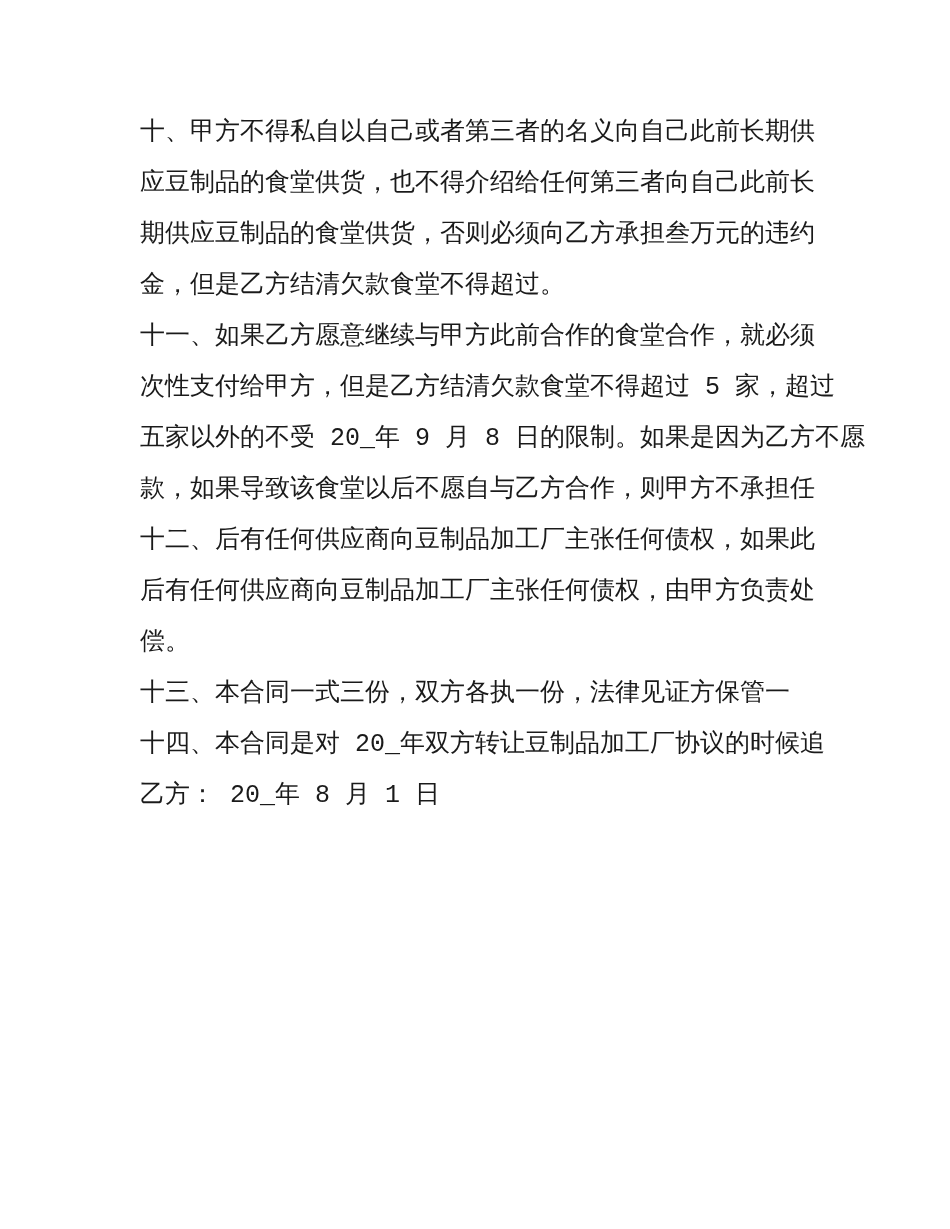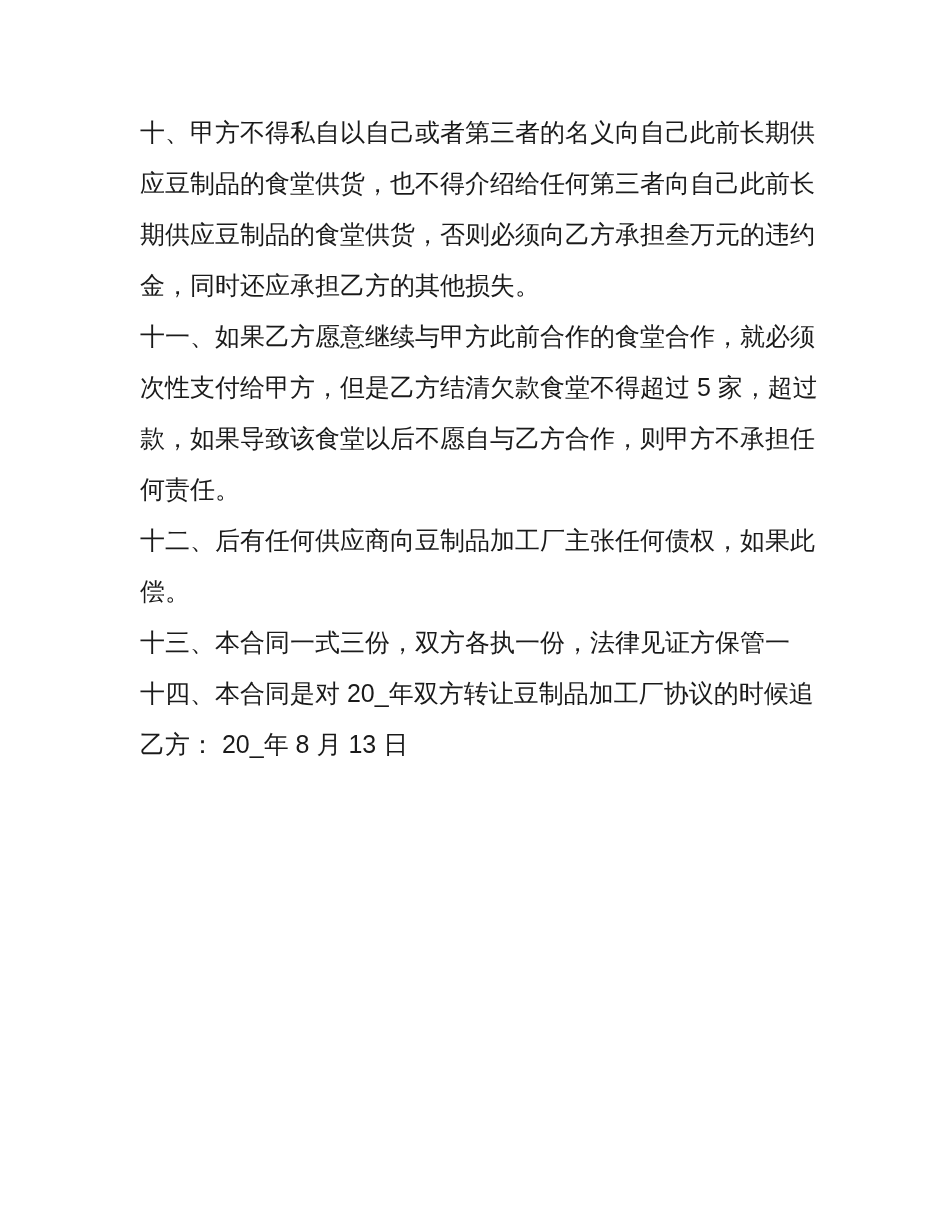--- a/index.html
+++ b/index.html
@@ -11,21 +11,21 @@
       width: 950px;
       height: 1229px;
       overflow: hidden;
       position: relative;
     }
     .page {
       position: absolute;
       left: 140px;
       top: 107px;
       width: 672px;
-      font-family: Liberation Sans, sans-serif;
+      font-family: Liberation Mono, monospace;
       font-size: 25px;
       color: #1a1a1a;
     }
     .line {
       height: 51px;
       line-height: 51px;
       white-space: nowrap;
       overflow: visible;
     }
     .line.justify {
@@ -35,36 +35,37 @@
   </style>
 </head>
 <body>
 
 <div class="page">
 
   <div>
     <div class="line justify">十、甲方不得私自以自己或者第三者的名义向自己此前长期供</div>
     <div class="line justify">应豆制品的食堂供货，也不得介绍给任何第三者向自己此前长</div>
     <div class="line justify">期供应豆制品的食堂供货，否则必须向乙方承担叁万元的违约</div>
-    <div class="line">金，同时还应承担乙方的其他损失。</div>
+    <div class="line">金，但是乙方结清欠款食堂不得超过。</div>
   </div>
 
   <div>
     <div class="line justify">十一、如果乙方愿意继续与甲方此前合作的食堂合作，就必须</div>
     <div class="line justify">次性支付给甲方，但是乙方结清欠款食堂不得超过 5 家，超过</div>
+    <div class="line justify">五家以外的不受 20_年 9 月 8 日的限制。如果是因为乙方不愿</div>
     <div class="line justify">款，如果导致该食堂以后不愿自与乙方合作，则甲方不承担任</div>
-    <div class="line">何责任。</div>
   </div>
 
   <div>
     <div class="line justify">十二、后有任何供应商向豆制品加工厂主张任何债权，如果此</div>
+    <div class="line justify">后有任何供应商向豆制品加工厂主张任何债权，由甲方负责处</div>
     <div class="line">偿。</div>
   </div>
 
   <div>
     <div class="line">十三、本合同一式三份，双方各执一份，法律见证方保管一</div>
   </div>
 
   <div>
     <div class="line justify">十四、本合同是对 20_年双方转让豆制品加工厂协议的时候追</div>
-    <div class="line">乙方： 20_年 8 月 13 日</div>
+    <div class="line">乙方： 20_年 8 月 1 日</div>
   </div>
 </div>
 
 </body></html>

